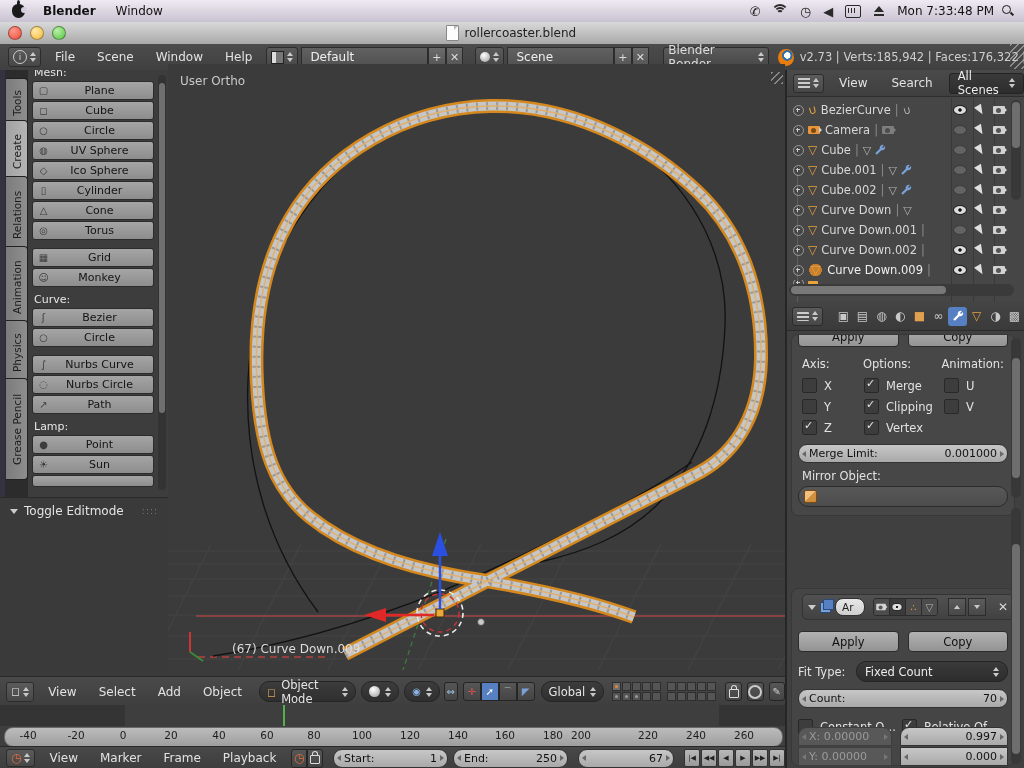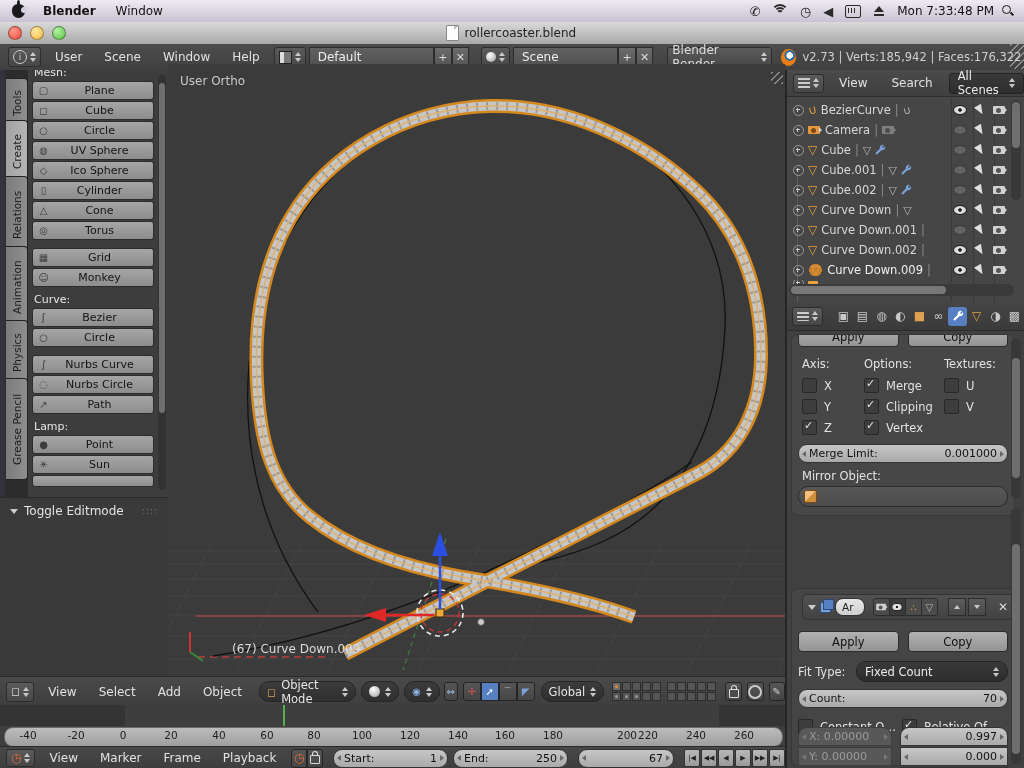--- a/index.html
+++ b/index.html
@@ -236,21 +236,21 @@
   </div>
 
   <div id="infohdr" class="abs flex">
     <span class="edpill" style="margin-left:8px">
       <span style="width:12px;height:12px;border:1px solid #ccc;border-radius:50%;color:#ccc;font-size:9px;display:flex;align-items:center;justify-content:center">i</span>
       <span class="updn">
           <i class="tri-u"></i>
           <i class="tri-d"></i>
         </span>
     </span>
-    <span class="hmenu">User</span>
+    <span class="hmenu">File</span>
     <span class="hmenu">Scene</span>
     <span class="hmenu">Window</span>
     <span class="hmenu">Help</span>
     <span class="edpill">
       <span style="width:11px;height:11px;background:linear-gradient(90deg,#ddd 0 4px,#777 4px);border:1px solid #222"></span>
       <span class="updn">
           <i class="tri-u"></i>
           <i class="tri-d"></i>
         </span>
     </span>
@@ -548,21 +548,21 @@
     <span class="num" style="left:123px">0</span>
     <span class="num" style="left:171px">20</span>
     <span class="num" style="left:219px">40</span>
     <span class="num" style="left:267px">60</span>
     <span class="num" style="left:314px">80</span>
     <span class="num" style="left:362px">100</span>
     <span class="num" style="left:410px">120</span>
     <span class="num" style="left:458px">140</span>
     <span class="num" style="left:505px">160</span>
     <span class="num" style="left:553px">180</span>
-    <span class="num" style="left:627px">200</span>
+    <span class="num" style="left:581px">200</span>
     <span class="num" style="left:648px">220</span>
     <span class="num" style="left:696px">240</span>
     <span class="num" style="left:744px">260</span>
   </div>
   <div id="tlhdr" class="abs flex">
     <span class="edpill" style="margin-left:6px;height:16px">
       <span class="clockico"></span>
       <span class="updn">
           <i class="tri-u"></i>
           <i class="tri-d"></i>
@@ -779,21 +779,21 @@
       </div>
 
       <div class="panel" style="top:32px;height:180px;overflow:hidden">
         <div class="flex" style="gap:9px;padding:0 6px;margin-top:-9px">
           <span class="btn" style="flex:1">Apply</span>
           <span class="btn" style="flex:1">Copy</span>
         </div>
         <div class="flex" style="padding:10px 10px 4px;">
           <span class="plabel" style="width:62px">Axis:</span>
           <span class="plabel" style="width:80px">Options:</span>
-          <span class="plabel">Textures:</span>
+          <span class="plabel">Animation:</span>
         </div>
         <div class="flex" style="padding:3px 10px;">
           <span class="flex" style="width:62px;gap:7px">
               <span class="cb"></span>
               <span class="plabel">X</span>
             </span>
           <span class="flex" style="width:80px;gap:7px">
               <span class="cb on"></span>
               <span class="plabel">Merge</span>
             </span>

